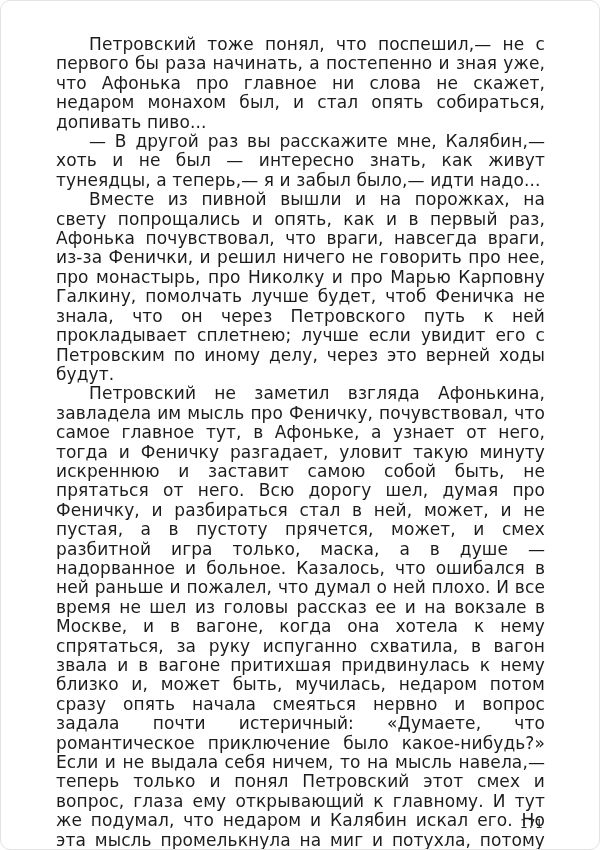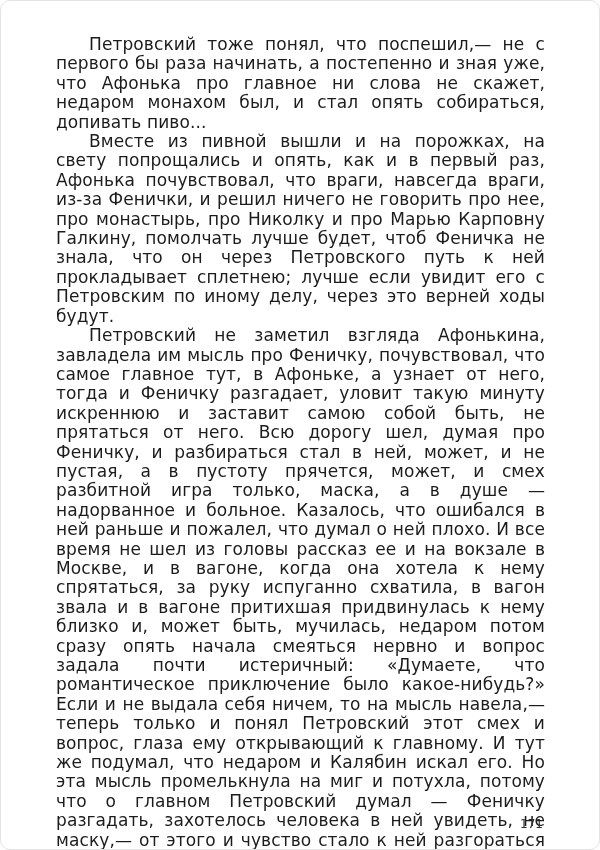--- a/index.html
+++ b/index.html
@@ -41,18 +41,19 @@
     font-size: 12px;
     color: #2a2a2a;
   }
 </style>
 </head>
 <body>
 
 <div class="page">
   <div class="text-block">
     <p>Петровский тоже понял, что поспешил,— не с первого бы раза начинать, а постепенно и зная уже, что Афонька про главное ни слова не скажет, недаром монахом был, и стал опять собираться, допивать пиво...</p>
+    <p>— В другой раз вы расскажите мне, Калябин,— хоть и не был — интересно знать, как живут тунеядцы, а теперь,— я и забыл было,— идти надо...</p>
     <p>Вместе из пивной вышли и на порожках, на свету попрощались и опять, как и в первый раз, Афонька почувствовал, что враги, навсегда враги, из-за Фенички, и решил ничего не говорить про нее, про монастырь, про Николку и про Марью Карповну Галкину, помолчать лучше будет, чтоб Феничка не знала, что он через Петровского путь к ней прокладывает сплетнею; лучше если увидит его с Петровским по иному делу, через это верней ходы будут.</p>
     <p>Петровский не заметил взгляда Афонькина, завладела им мысль про Феничку, почувствовал, что самое главное тут, в Афоньке, а узнает от него, тогда и Феничку разгадает, уловит такую минуту искреннюю и заставит самою собой быть, не прятаться от него. Всю дорогу шел, думая про Феничку, и разбираться стал в ней, может, и не пустая, а в пустоту прячется, может, и смех разбитной игра только, маска, а в душе — надорванное и больное. Казалось, что ошибался в ней раньше и пожалел, что думал о ней плохо. И все время не шел из головы рассказ ее и на вокзале в Москве, и в вагоне, когда она хотела к нему спрятаться, за руку испуганно схватила, в вагон звала и в вагоне притихшая придвинулась к нему близко и, может быть, мучилась, недаром потом сразу опять начала смеяться нервно и вопрос задала почти истеричный: «Думаете, что романтическое приключение было какое-нибудь?» Если и не выдала себя ничем, то на мысль навела,— теперь только и понял Петровский этот смех и вопрос, глаза ему открывающий к главному. И тут же подумал, что недаром и Калябин искал его. Но эта мысль промелькнула на миг и потухла, потому что о главном Петровский думал — Феничку разгадать, захотелось человека в ней увидеть, не маску,— от этого и чувство стало к ней разгораться снова. И Феничке решил Петровский не говорить ничего, чтоб не замкнулась, в себя не ушла бы еще больше, а пока не узнает у Афоньки, до тех пор по-прежнему оставаться с нею.</p>
 
   </div>
   <div class="page-number">171</div>
 </div>
 
 </body></html>

